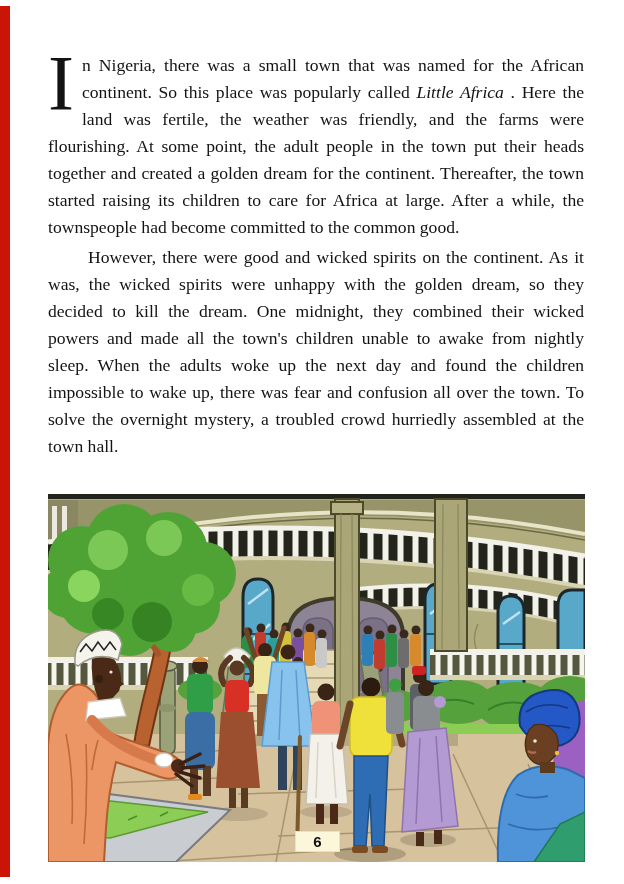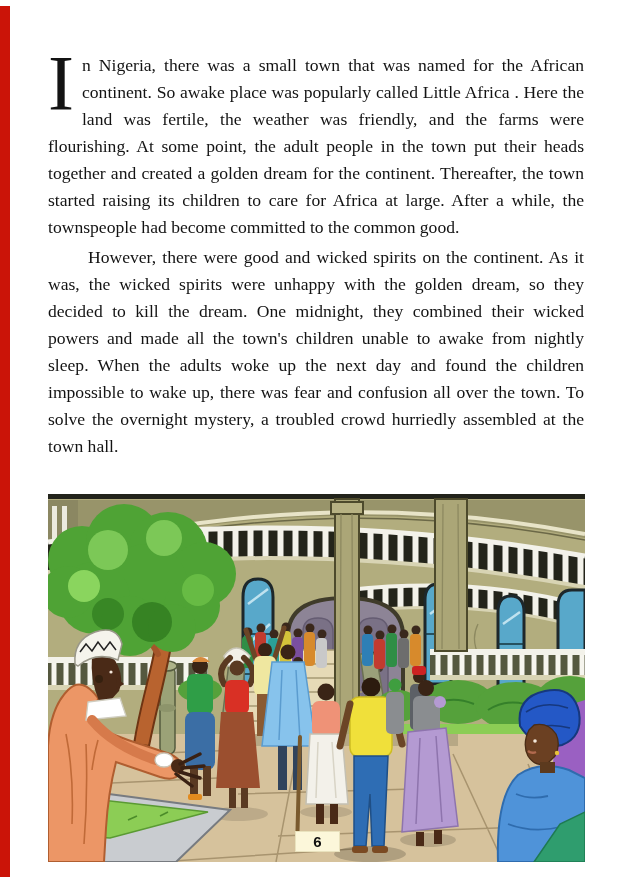--- a/index.html
+++ b/index.html
@@ -5,38 +5,38 @@
   html,body{margin:0;padding:0;background:#fff;}
   .page{position:relative;width:624px;height:884px;background:#ffffff;overflow:hidden;
         font-family:"Liberation Serif", serif;color:#131313;}
   .edge-band{position:absolute;left:0;top:6px;width:10px;height:871px;background:#cb1408;}
   .text-block{position:absolute;left:48px;top:52px;width:536px;
               font-size:17.6px;line-height:27px;text-align:justify;}
   .text-block p{margin:0;}
   .para2{margin-top:3px !important;text-indent:40px;}
   .dropcap{float:left;font-size:78px;line-height:56px;height:56px;
            padding:3px 8px 0 0;font-weight:400;}
-  .it{}
+  .it{font-style:italic;}
   .illustration{position:absolute;left:48px;top:494px;width:537px;height:368px;margin:0;}
   .illustration svg{display:block;}
   .pageno{position:absolute;left:295px;top:831px;width:45px;height:21px;
           background:#fcf7da;border:1px solid #e9e2bd;box-sizing:border-box;
           text-align:center;font:bold 15px/19px "Liberation Sans", sans-serif;color:#101010;}
 </style>
 </head>
 <body>
 
 <div class="page">
 
   <div class="edge-band"></div>
 
   <div class="text-block">
     <p class="para1">
       <span class="dropcap">I</span>
-      <span>n Nigeria, there was a small town that was named for the African continent. So awake place was popularly called </span>
+      <span>n Nigeria, there was a small town that was named for the African continent. So this place was popularly called </span>
       <span class="it">Little Africa</span>
       <span>. Here the land was fertile, the weather was friendly, and the farms were flourishing. At some point, the adult people in the town put their heads together and created a golden dream for the continent. Thereafter, the town started raising its children to care for Africa at large. After a while, the townspeople had become committed to the common good.</span>
     </p>
     <p class="para2">However, there were good and wicked spirits on the continent. As it was, the wicked spirits were unhappy with the golden dream, so they decided to kill the dream. One midnight, they combined their wicked powers and made all the town's children unable to awake from nightly sleep. When the adults woke up the next day and found the children impossible to wake up, there was fear and confusion all over the town. To solve the overnight mystery, a troubled crowd hurriedly assembled at the town hall.</p>
   </div>
 
   <figure class="illustration">
     <svg width="537" height="368" viewBox="0 0 537 368" xmlns="http://www.w3.org/2000/svg">
       <defs>
         <pattern id="bal" width="15" height="30" patternUnits="userSpaceOnUse">

